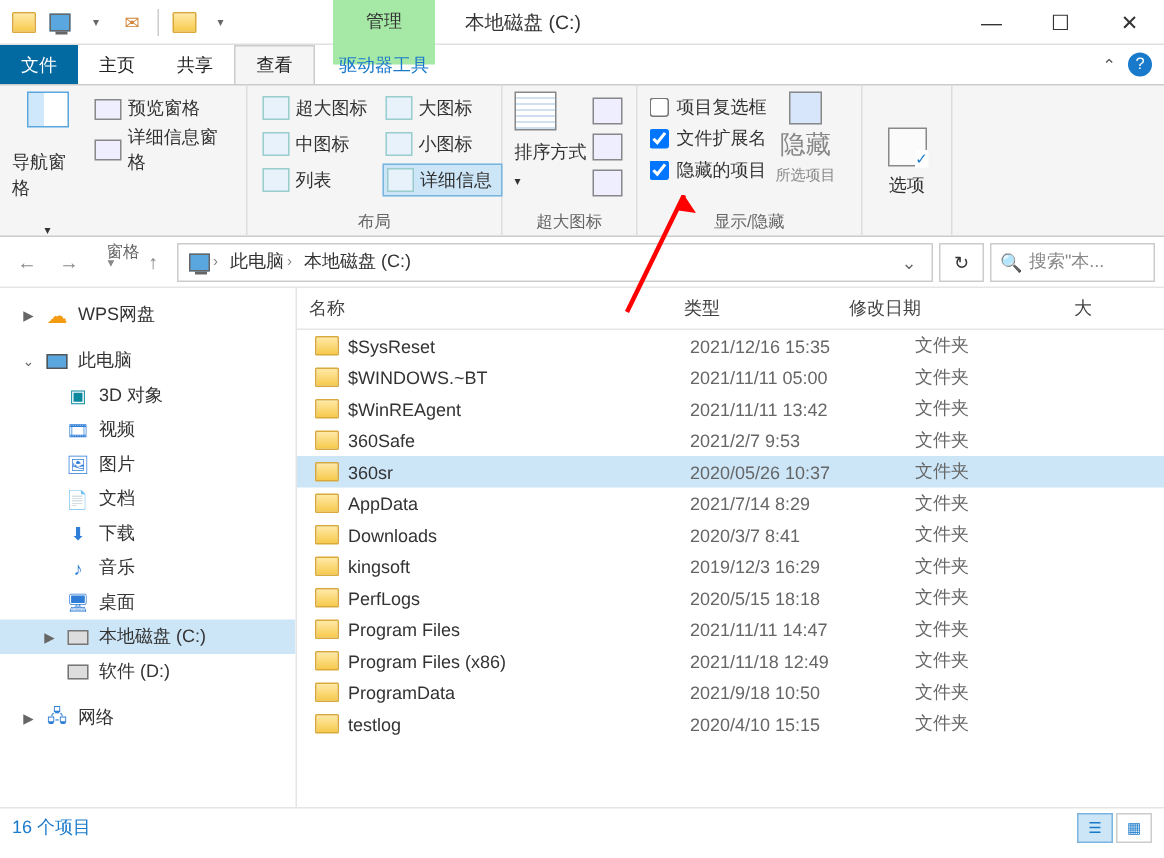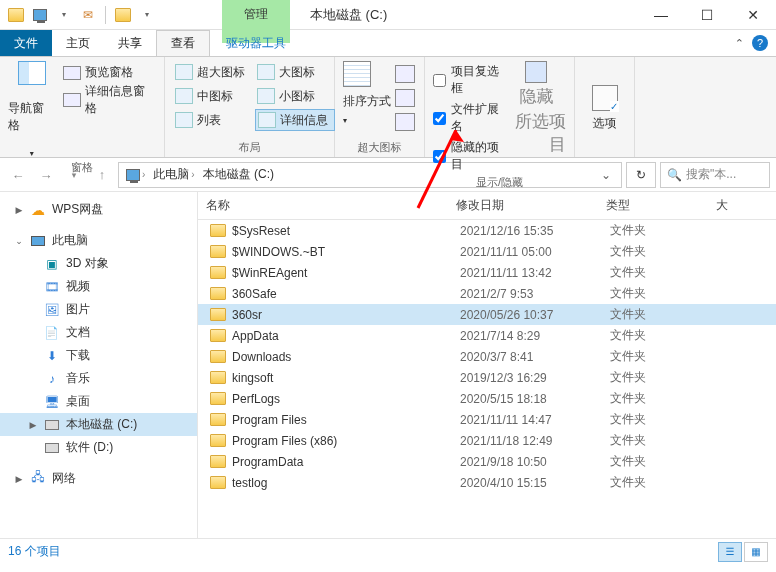--- a/index.html
+++ b/index.html
@@ -234,21 +234,21 @@
             <span>文件扩展名</span>
           </label>
         <label class="sh-check">
             <input type="checkbox" checked="" style="">
             <span>隐藏的项目</span>
           </label>
       </div>
       <div class="sh-side">
         <span class="sh-hide-ico"></span>
         <span style="font-size:17px;">隐藏</span>
-        <span style="font-size:17px;text-align:right;">所选项目</span>
+        <span style="font-size:10px;">所选项目</span>
       </div>
     </div>
     <div class="rgroup-label">显示/隐藏</div>
   </div>
 
   <div class="rgroup opt-group">
     <span class="opt-ico"></span>
     <span>选项</span>
   </div>
 </div>
@@ -352,22 +352,22 @@
     <div class="tree-item">
         <span class="tree-exp">▶</span>
         <span class="tree-ico ico-net">🖧</span>
         <span>网络</span>
       </div>
   </div>
 
   <div class="files">
     <div class="file-head">
       <div class="col col-name">名称</div>
+      <div class="col col-type">类型</div>
       <div class="col col-date">修改日期</div>
-      <div class="col col-type">类型</div>
       <div class="col col-size">大</div>
     </div>
     <div class="file-list" id="file-list">
         <div class="file-row">
           <div class="col col-name">
             <span class="file-ico"></span>
             <span>$SysReset</span>
           </div>
           <div class="col col-date">2021/12/16 15:35</div>
           <div class="col col-type">文件夹</div>

